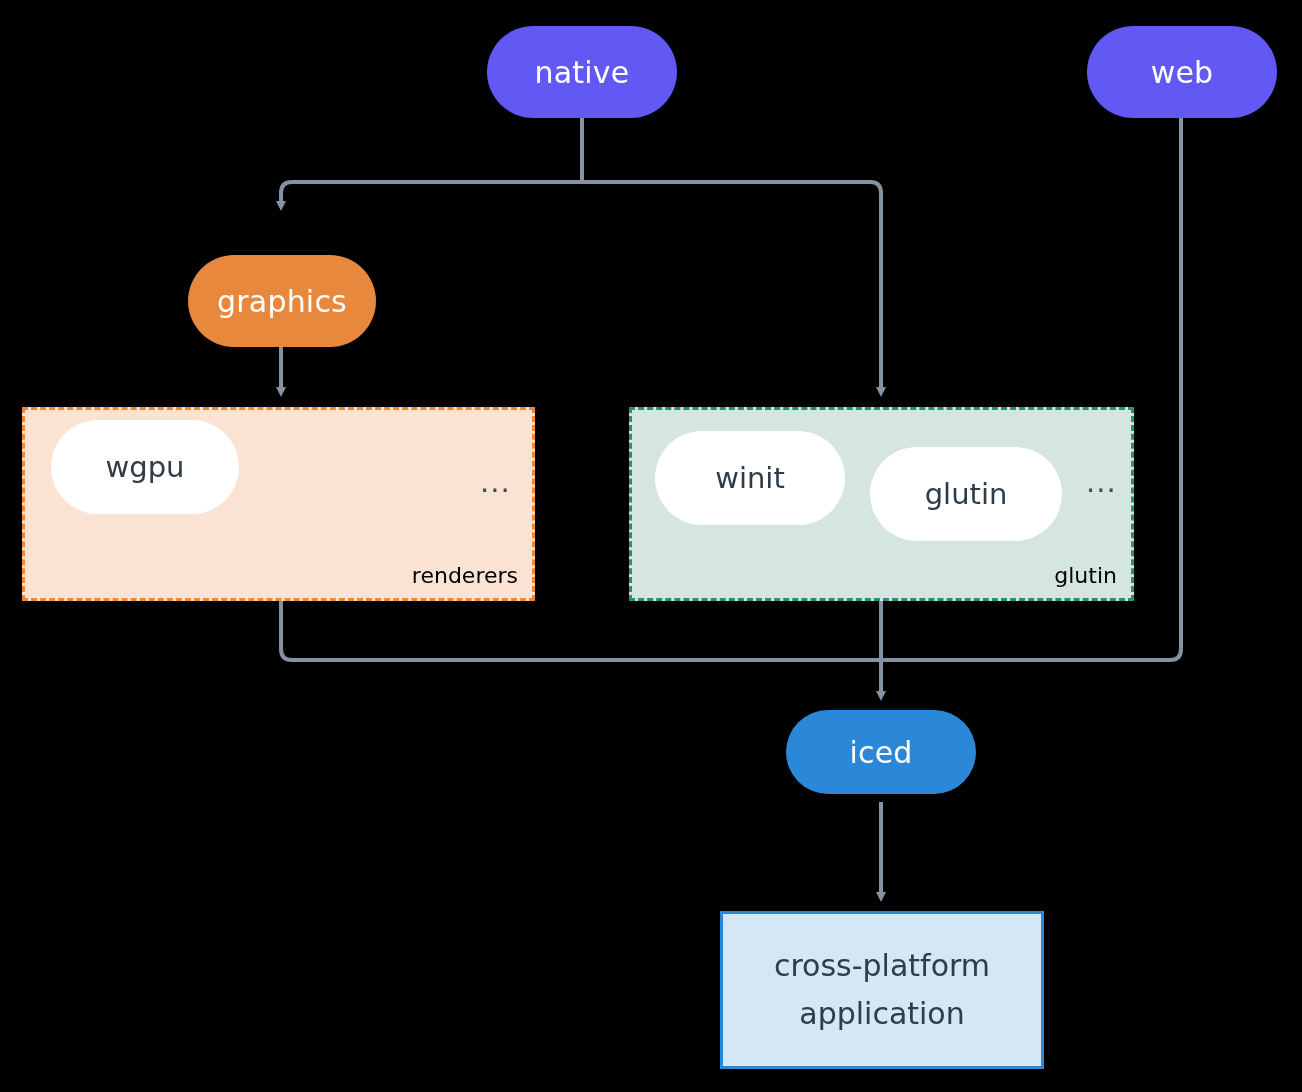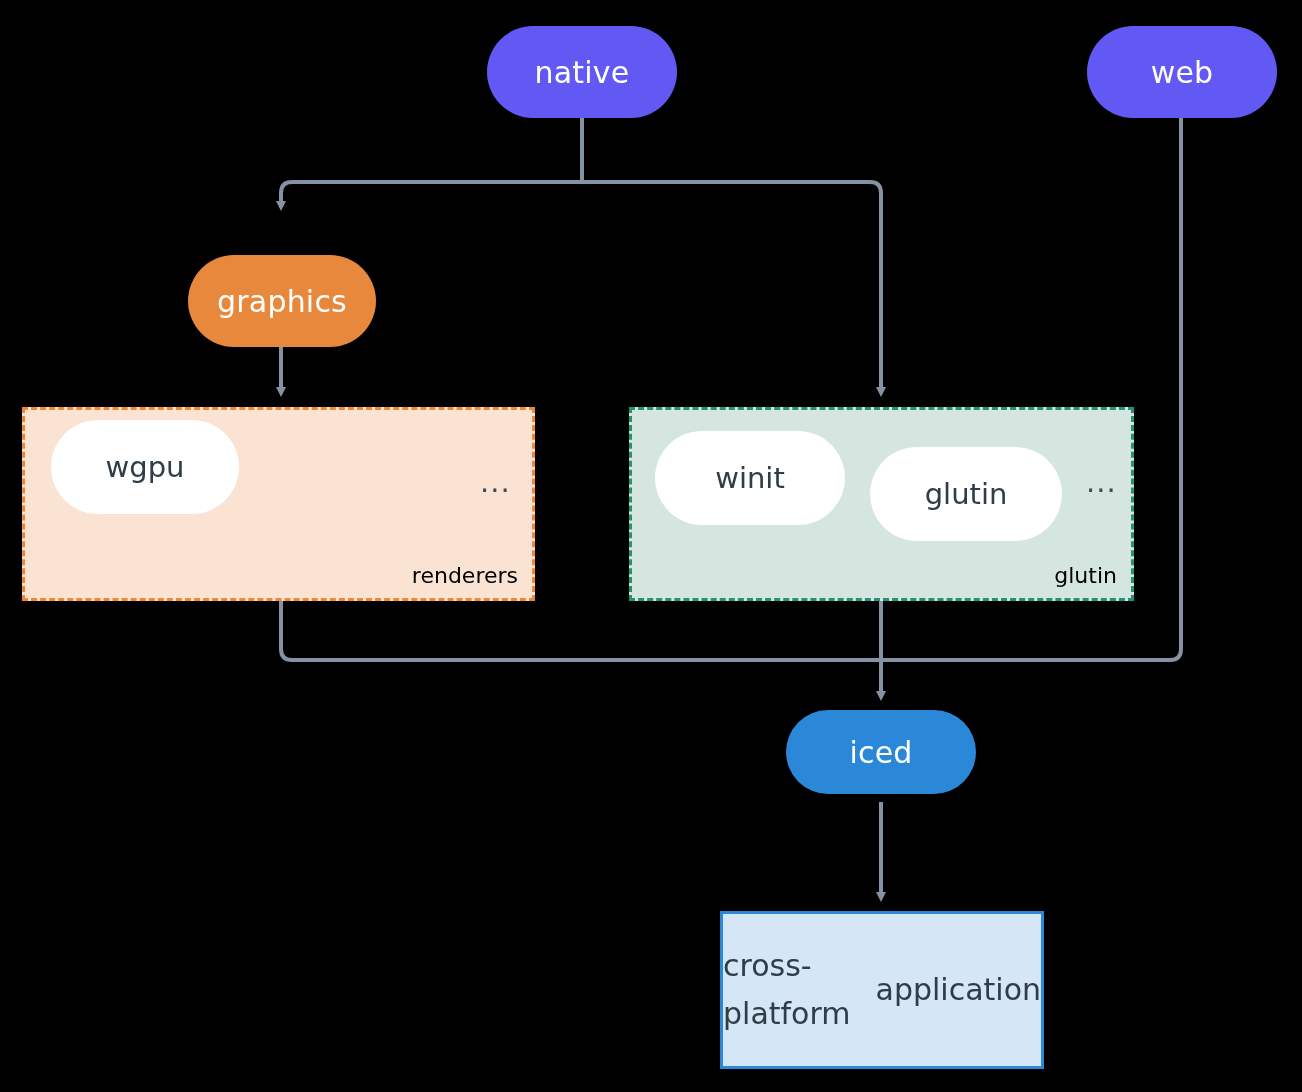--- a/index.html
+++ b/index.html
@@ -111,20 +111,21 @@
   .app-box {
     position: absolute;
     left: 720px;
     top: 911px;
     width: 324px;
     height: 158px;
     background: #d5e6f7;
     border: 3px solid #2b88d8;
     box-sizing: border-box;
     display: flex;
+    flex-direction: column;
     align-items: center;
     justify-content: center;
     color: #2e3d48;
     font-size: 30px;
     line-height: 1.6;
   }
 </style>
 </head>
 <body>
 

